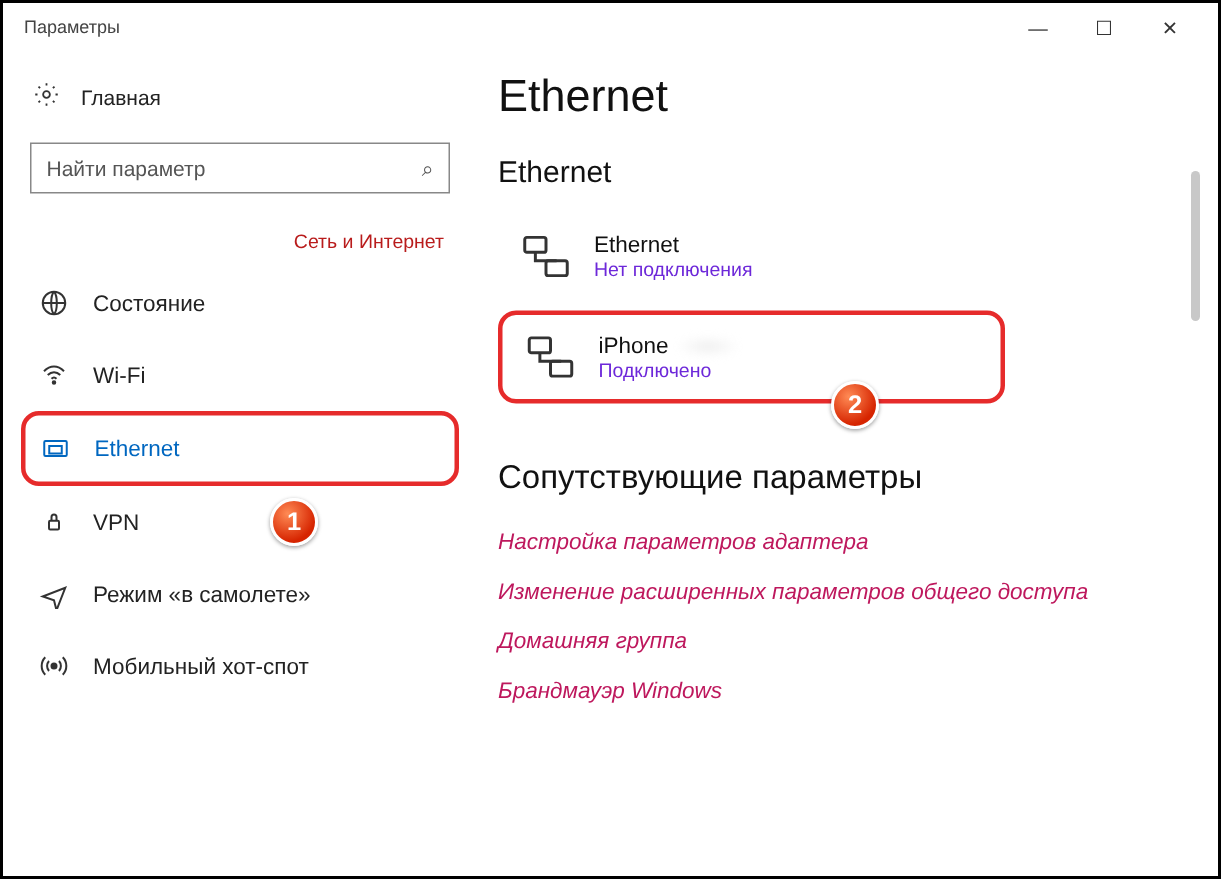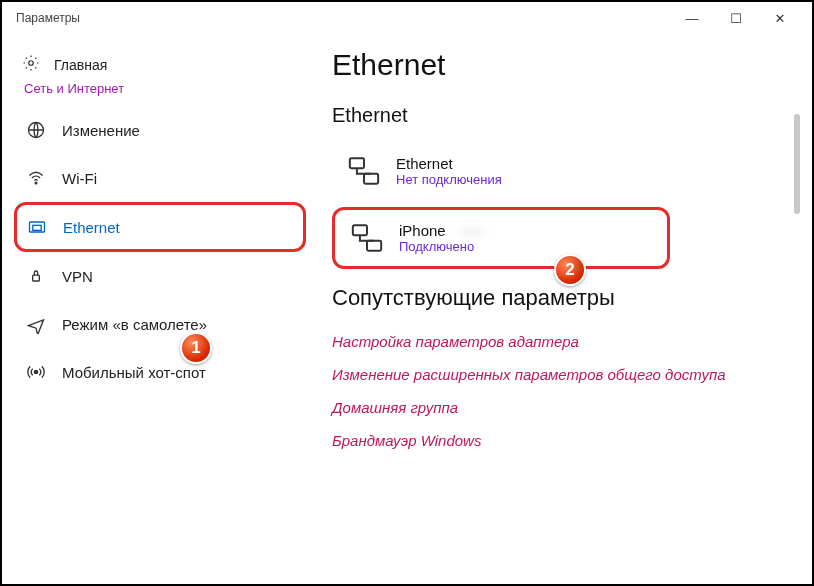--- a/index.html
+++ b/index.html
@@ -65,22 +65,23 @@
     display: flex;
     align-items: center;
     padding: 0 10px;
     color: #555;
     font-size: 14px;
   }
   .search-box span.ph { flex: 1; }
   .search-box .sicon { font-size: 14px; color: #555; }
   .category-label {
     font-size: 13px;
-    color: #a21caf;
+    color: #b91c1c;
     padding: 0 10px 10px 10px;
+    text-align: right;
   }
   .nav-item {
     display: flex;
     align-items: center;
     gap: 16px;
     padding: 14px 12px;
     font-size: 15px;
     color: #222;
     cursor: pointer;
     position: relative;
@@ -139,21 +140,21 @@
   .conn-text .ct-name { font-size: 15px; color: #111; }
   .conn-text .ct-status { font-size: 13px; color: #6d28d9; }
   .blur {
     display: inline-block;
     width: 44px; height: 14px;
     background: radial-gradient(#eee, transparent 70%);
     vertical-align: middle;
     filter: blur(3px);
     border-radius: 50%;
   }
-  .related { margin-top: 16px; }
+  .related { margin-top: 36px; }
   .related .h2 { margin-bottom: 14px; font-size: 22px; }
   .link {
     display: block;
     color: #be185d;
     font-size: 15px;
     padding: 8px 0;
     cursor: pointer;
     font-style: italic;
   }
   .marker {
@@ -198,31 +199,35 @@
     <div class="home-row">
       <span class="gear-icon">
         <svg viewBox="0 0 24 24" fill="none" stroke="#333" stroke-width="1.6">
             <circle cx="12" cy="12" r="3"></circle>
             <path d="M12 2v2M12 20v2M4.9 4.9l1.4 1.4M17.7 17.7l1.4 1.4M2 12h2M20 12h2M4.9 19.1l1.4-1.4M17.7 6.3l1.4-1.4"></path>
           </svg>
       </span>
       <span>Главная</span>
     </div>
 
+    <div class="search-box">
+      <span class="ph">Найти параметр</span>
+      <span class="sicon">⌕</span>
+    </div>
 
     <div class="category-label">Сеть и Интернет</div>
 
     <div class="nav-item">
       <span class="nav-icon">
         <svg viewBox="0 0 24 24" fill="none" stroke="currentColor" stroke-width="1.6">
             <circle cx="12" cy="12" r="9"></circle>
             <path d="M3 12h18M12 3c3 3 3 15 0 18M12 3c-3 3-3 15 0 18"></path>
           </svg>
       </span>
-      <span>Изменение</span>
+      <span>Состояние</span>
     </div>
 
     <div class="nav-item">
       <span class="nav-icon">
         <svg viewBox="0 0 24 24" fill="none" stroke="currentColor" stroke-width="1.6">
             <path d="M4 9c5-5 11-5 16 0M7 12c3-3 7-3 10 0M10 15c1.5-1.5 2.5-1.5 4 0"></path>
             <circle cx="12" cy="18" r="1" fill="currentColor"></circle>
           </svg>
       </span>
       <span>Wi-Fi</span>

